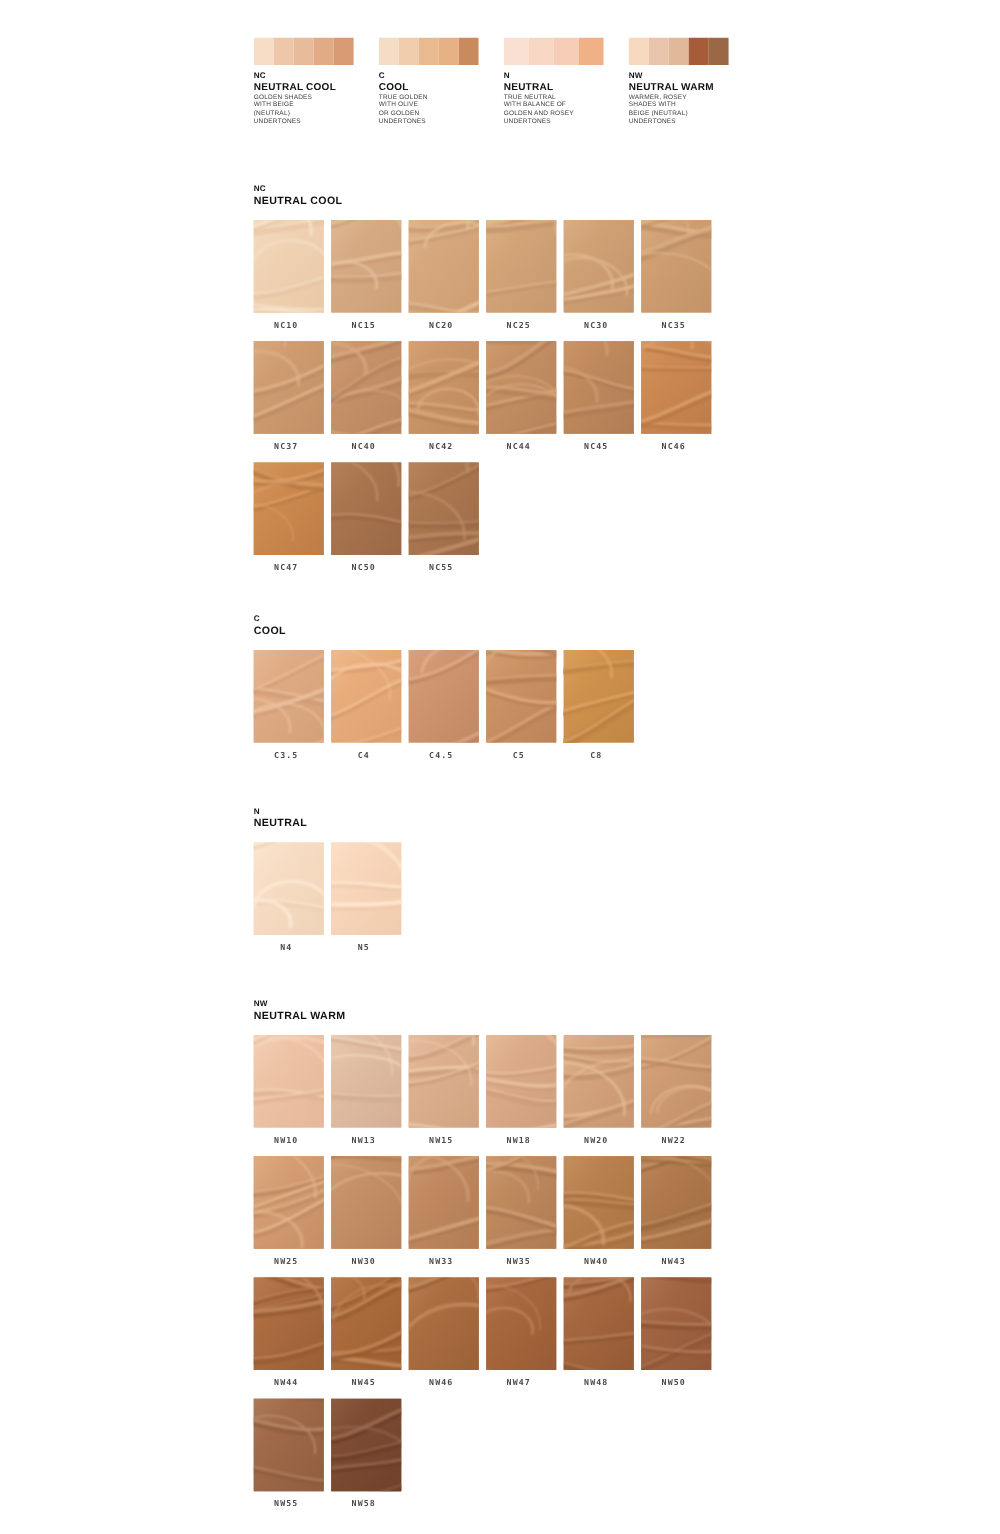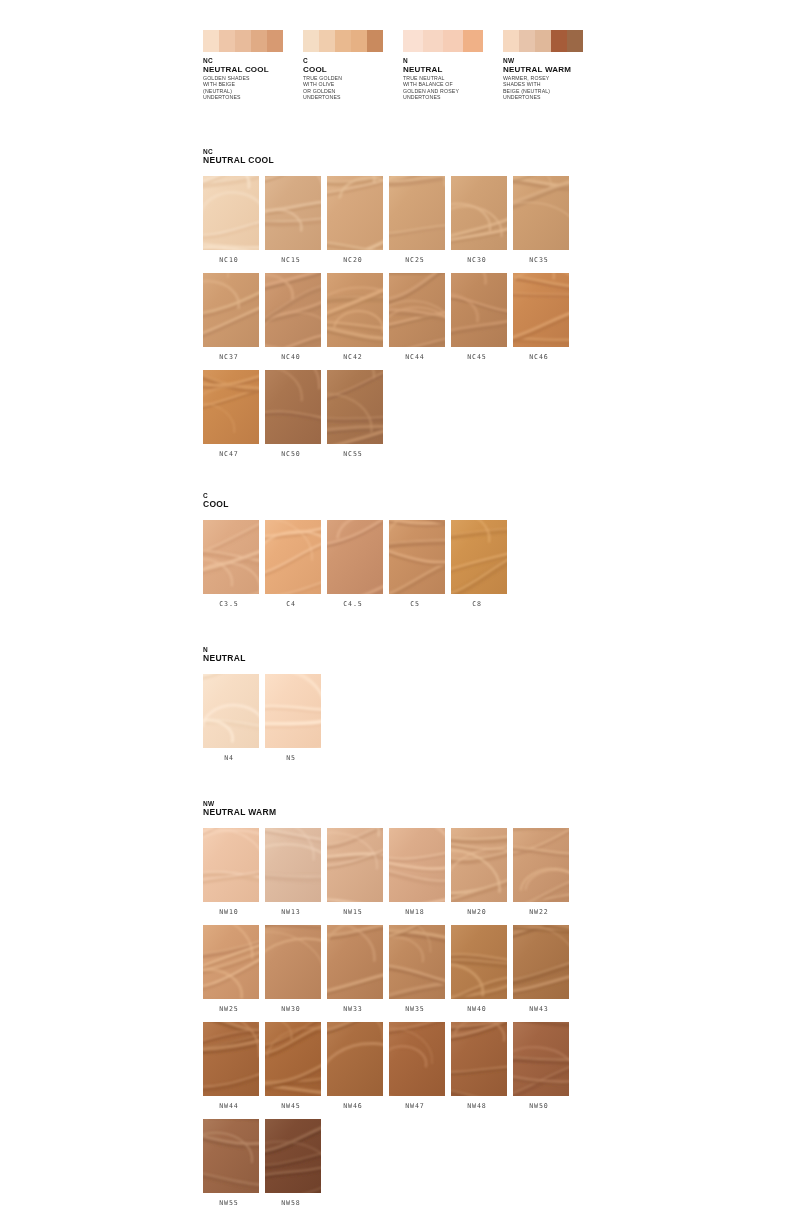--- a/index.html
+++ b/index.html
@@ -86,20 +86,21 @@
     color: #111;
     margin-bottom: 11px;
   }
   .shade-row {
     display: flex;
     margin-bottom: 9px;
   }
   .shade-cell {
     width: 52px;
     margin-right: 10px;
+    font-weight: bold;
   }
   .swatch {
     width: 56px;
     height: 74px;
     position: relative;
     overflow: hidden;
   }
   .swatch .tex {
     position: absolute;
     inset: -30%;

